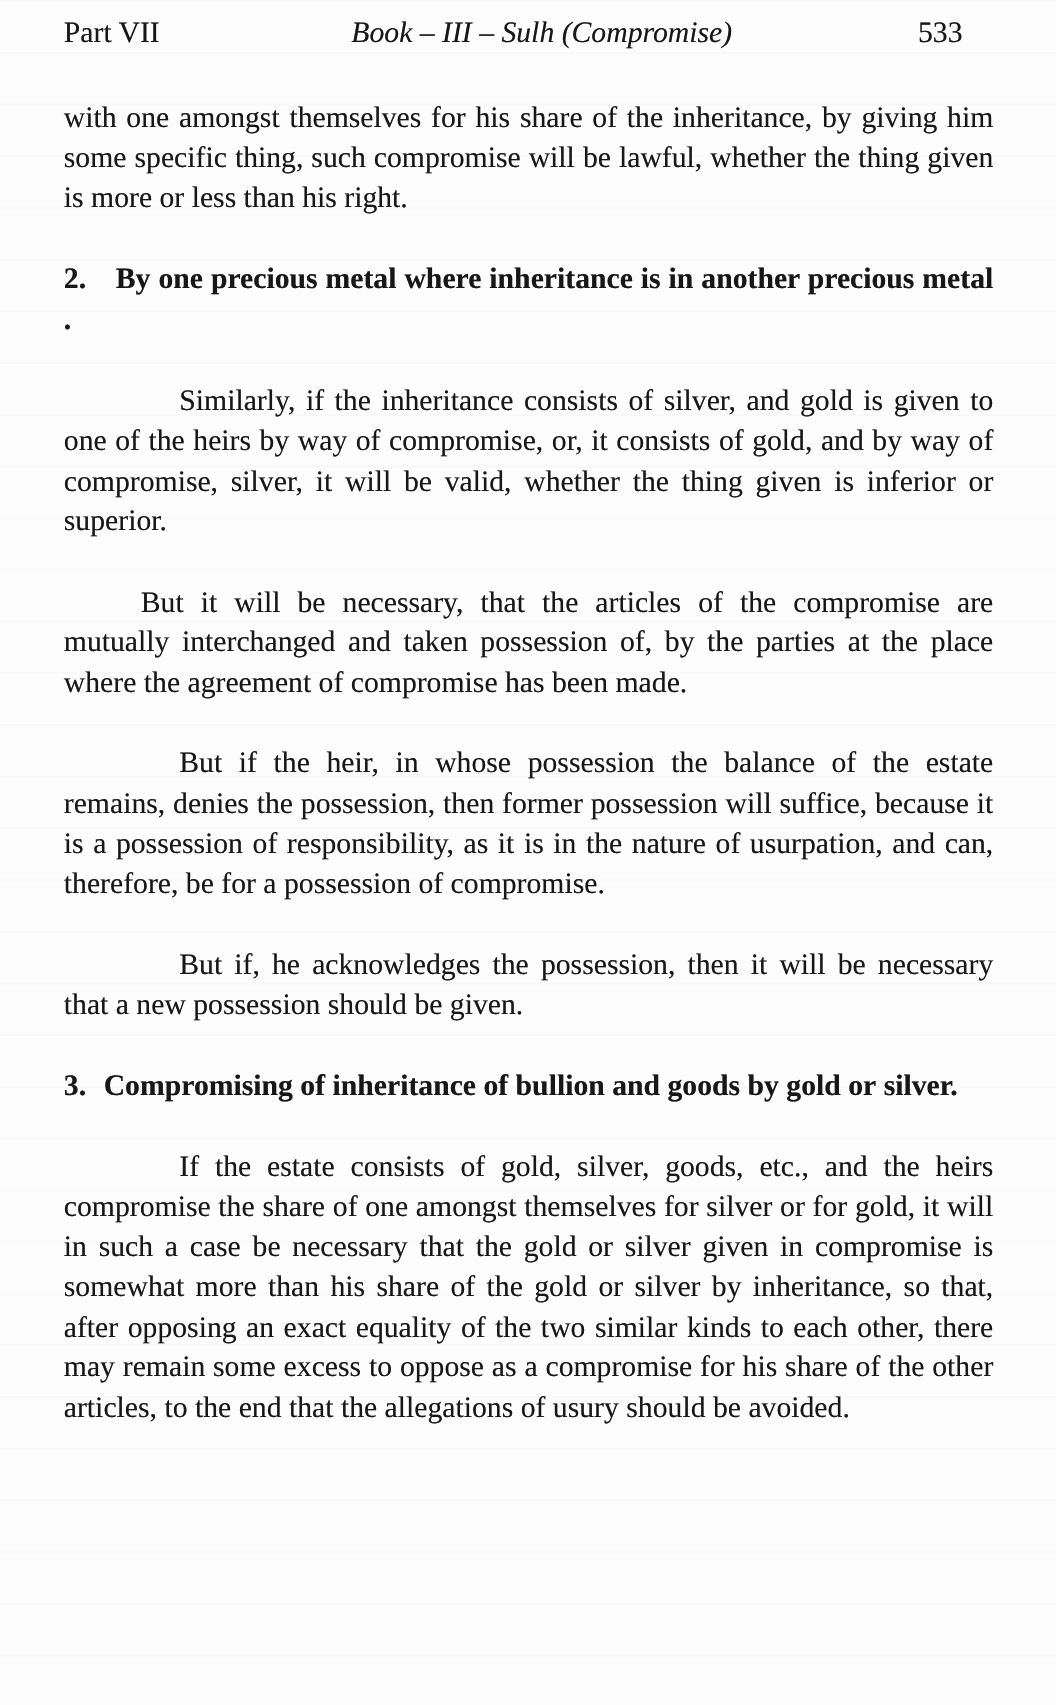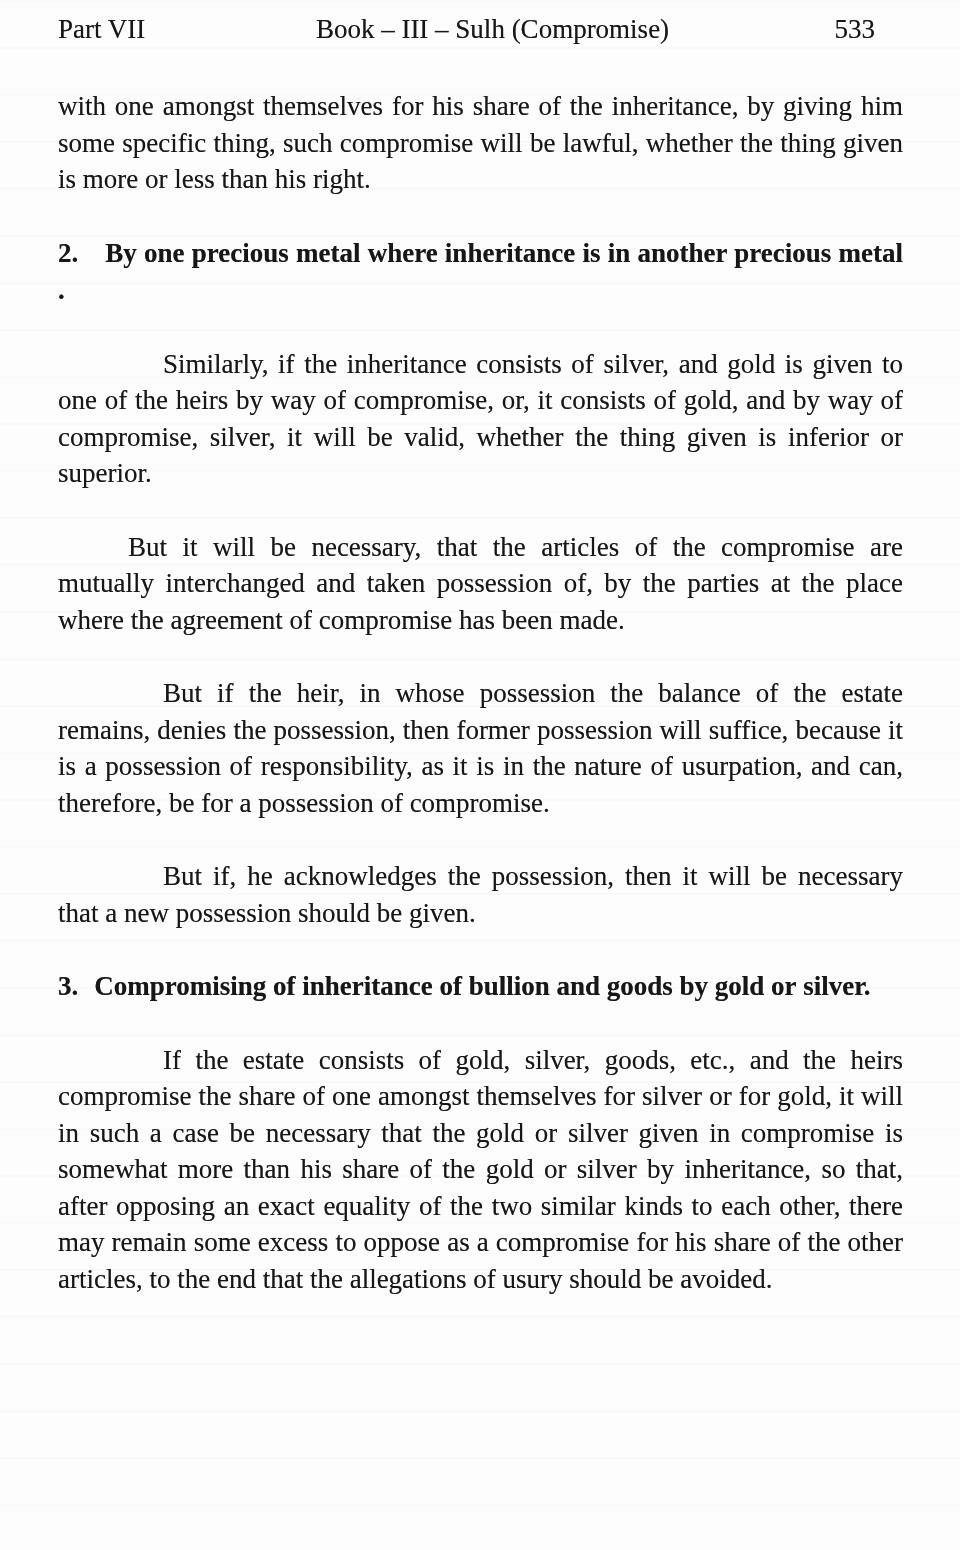--- a/index.html
+++ b/index.html
@@ -34,21 +34,21 @@
     );
   }
   .running-header {
     display: grid;
     grid-template-columns: 1fr auto 1fr;
     align-items: baseline;
     font-size: 27px;
     line-height: 33px;
   }
   .hdr-left   { text-align: left; }
-  .hdr-center { transform: translateX(12px); }
+  .hdr-center { font-style: italic; transform: translateX(12px); }
   .hdr-right  { text-align: right; padding-right: 28px; }
 
   .body-text {
     margin-top: 42px;
     font-size: 27px;
     line-height: 36.5px;
     text-align: justify;
   }
   .para {
     margin: 0 0 37px 0;

